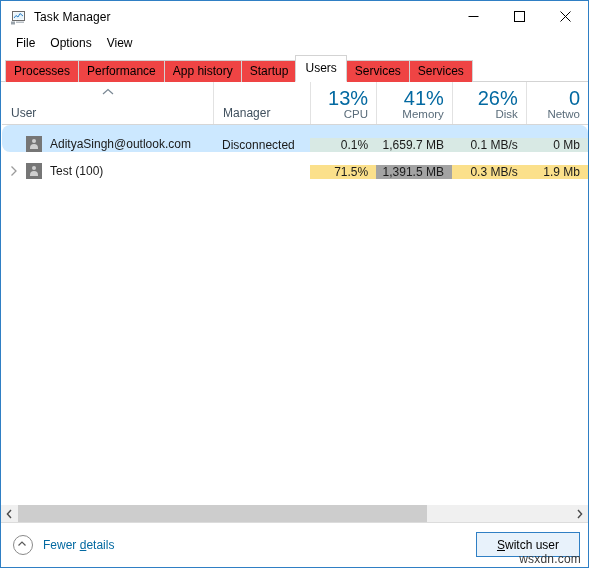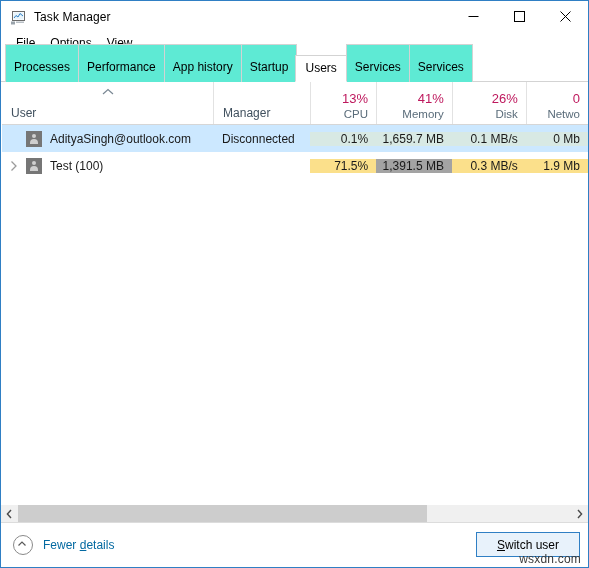--- a/index.html
+++ b/index.html
@@ -93,26 +93,26 @@
   .tabs {
     position: absolute;
     left: 4px;
     bottom: 0;
     display: flex;
     align-items: flex-end;
     height: 29px;
   }
   .tab {
     box-sizing: border-box;
-    height: 38px;
+    height: 22px;
     line-height: 20px;
-    padding: 12px 8px;
+    padding: 0 8px;
     font-size: 12px;
     color: #000000;
-    background: #5eead4;
+    background: #ef4444;
     border: 1px solid #d3d3d3;
     border-bottom: none;
     margin-right: -1px;
     cursor: default;
     white-space: nowrap;
   }
   .tab.active {
     height: 27px;
     line-height: 25px;
     background: #ffffff;
@@ -166,44 +166,45 @@
   .col .lbl { white-space: nowrap; }
   .col.left .lbl { padding-left: 9px; }
   .col.right {
     justify-content: flex-end;
     flex-direction: column;
     align-items: flex-end;
     padding-right: 8px;
     padding-bottom: 3px;
   }
   .col.right .pct {
-    font-size: 13px;
-    color: #be185d;
+    font-size: 20px;
+    color: #0369a1;
     line-height: 17px;
   }
   .col.right .lbl {
     font-size: 11.5px;
     color: #5a6c7a;
     line-height: 14px;
   }
   .sortmark {
     position: absolute;
     top: 7px;
     left: 50%;
     transform: translateX(-50%);
     width: 12px;
     height: 8px;
   }
 
   .rows { position: relative; }
   .row {
     display: flex;
     height: 27px;
-    align-items: center;
-    cursor: default;
+    align-items: flex-end;
+    cursor: default;
+    border-radius: 8px;
   }
   .row.selected { background: #cce8ff; }
   .cell {
     box-sizing: border-box;
     display: flex;
     align-items: center;
     font-size: 12px;
     color: #1a1a1a;
     overflow: hidden;
     white-space: nowrap;

